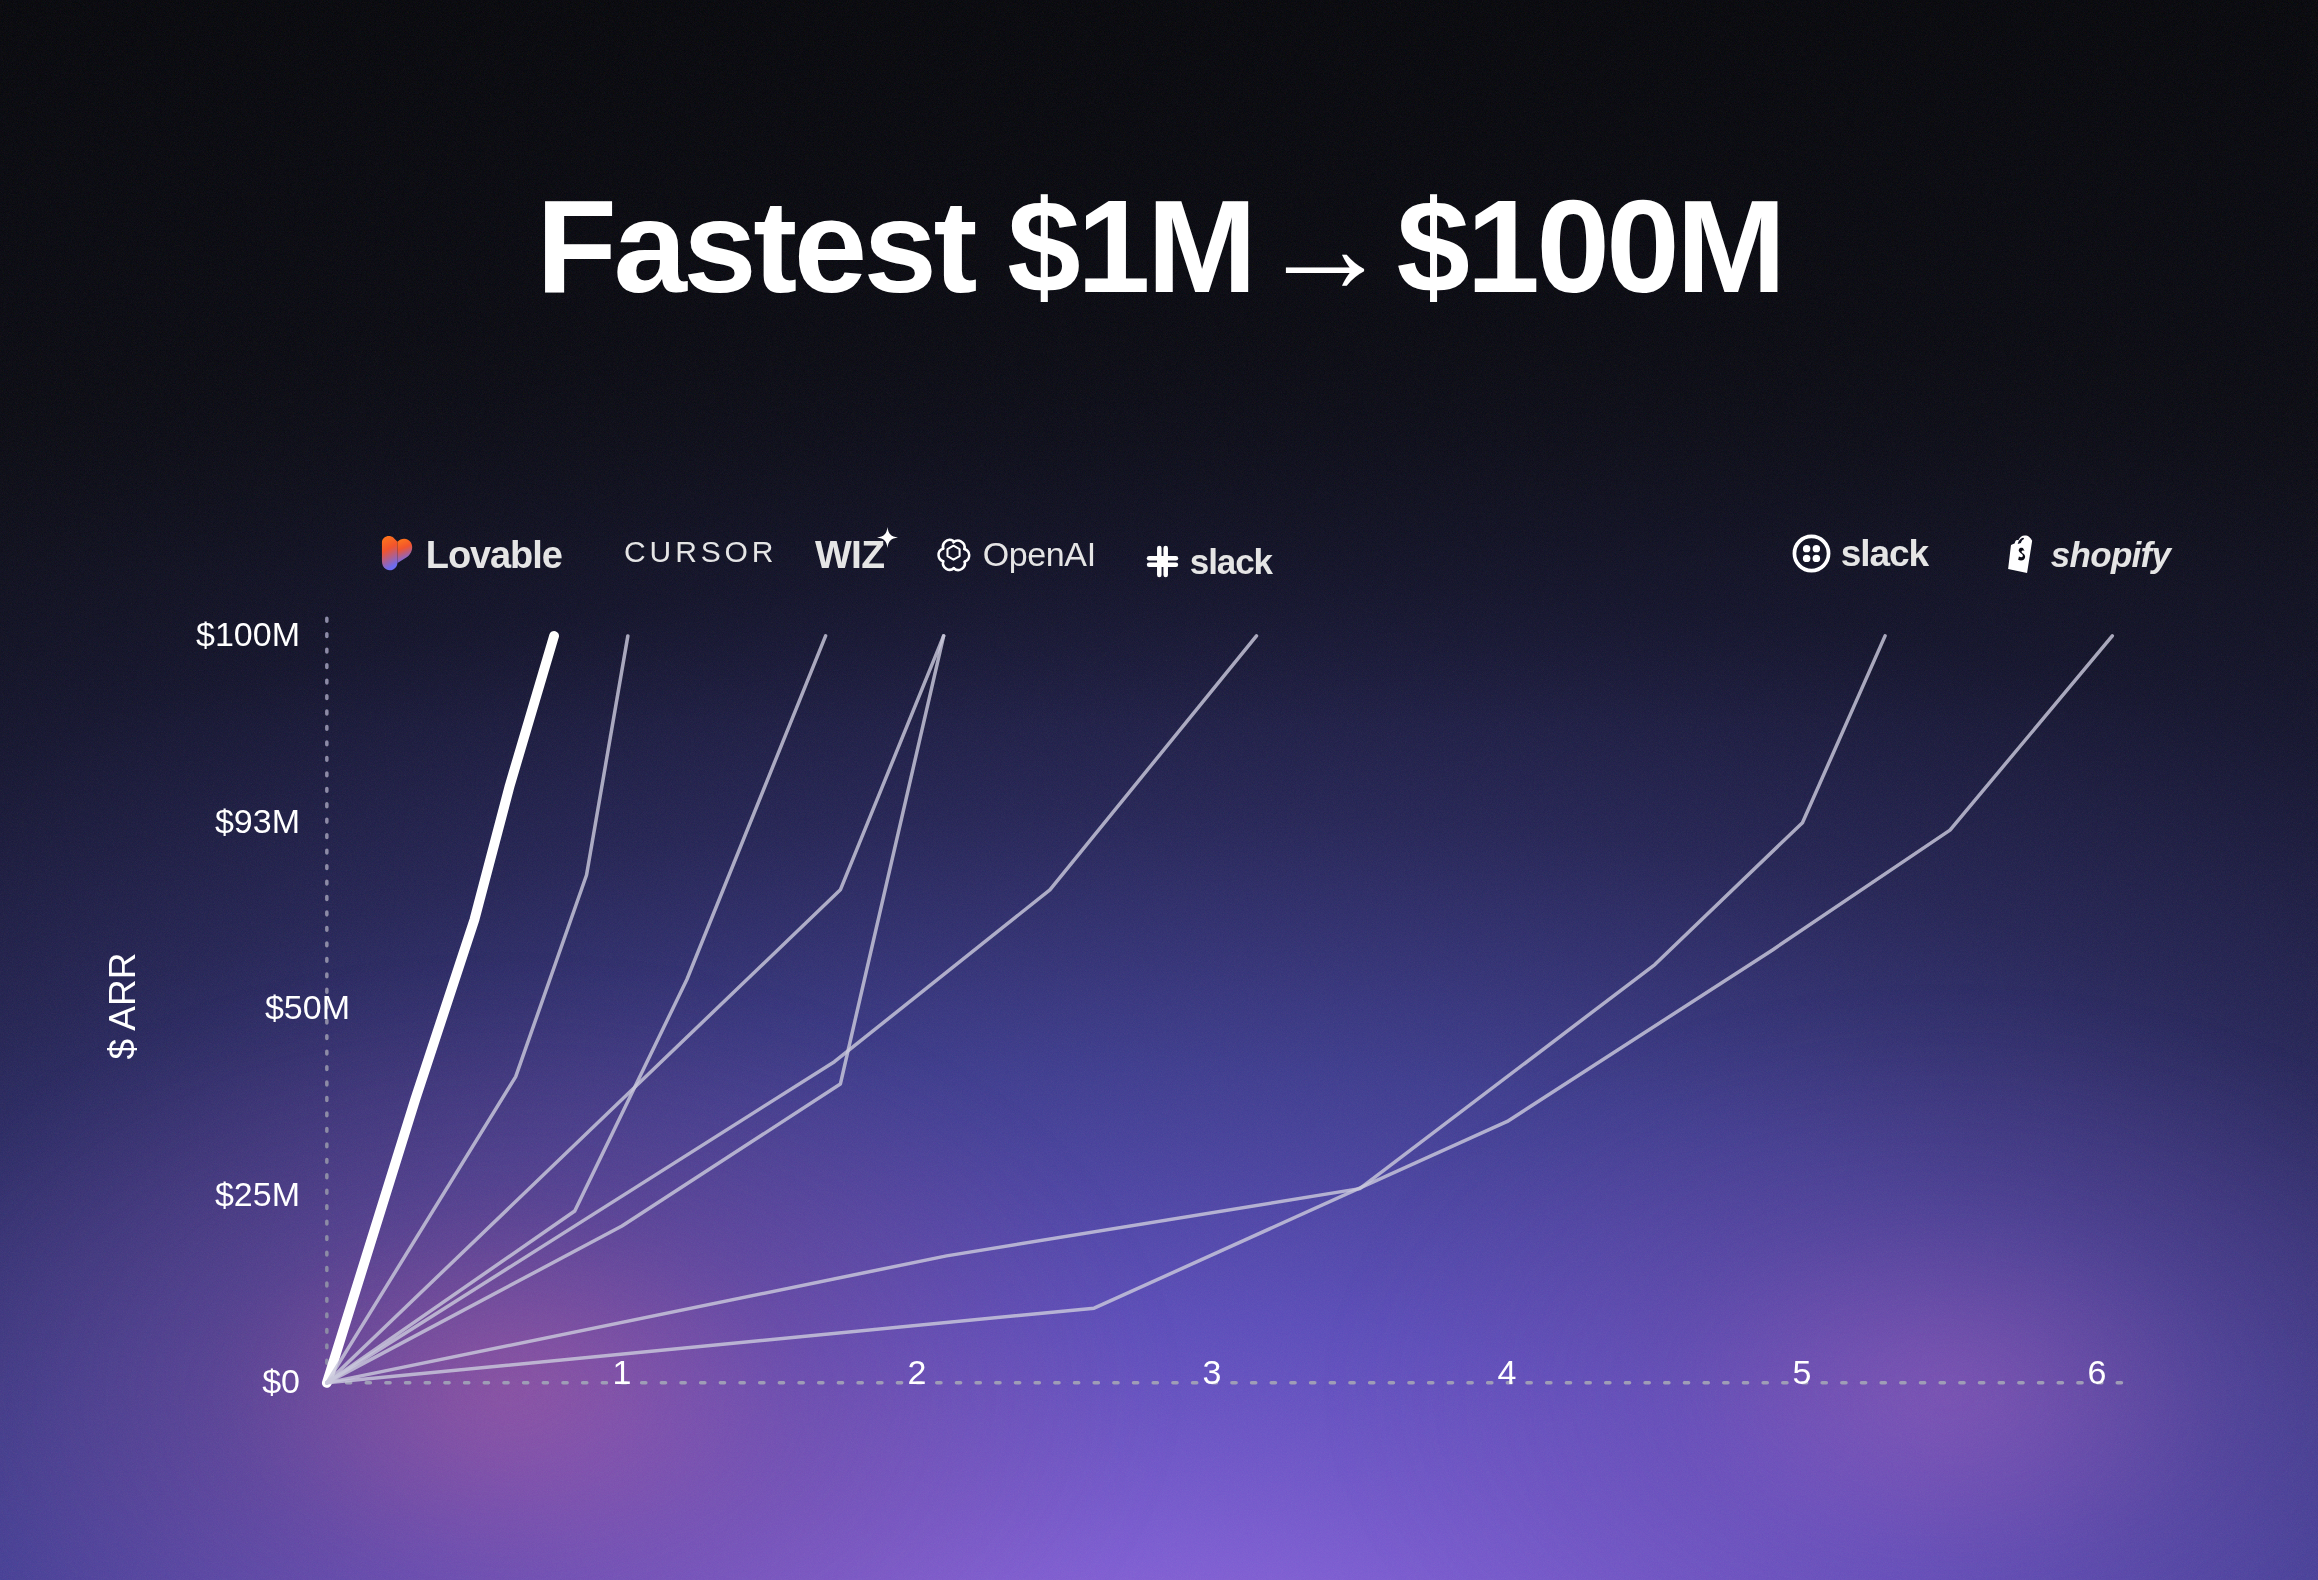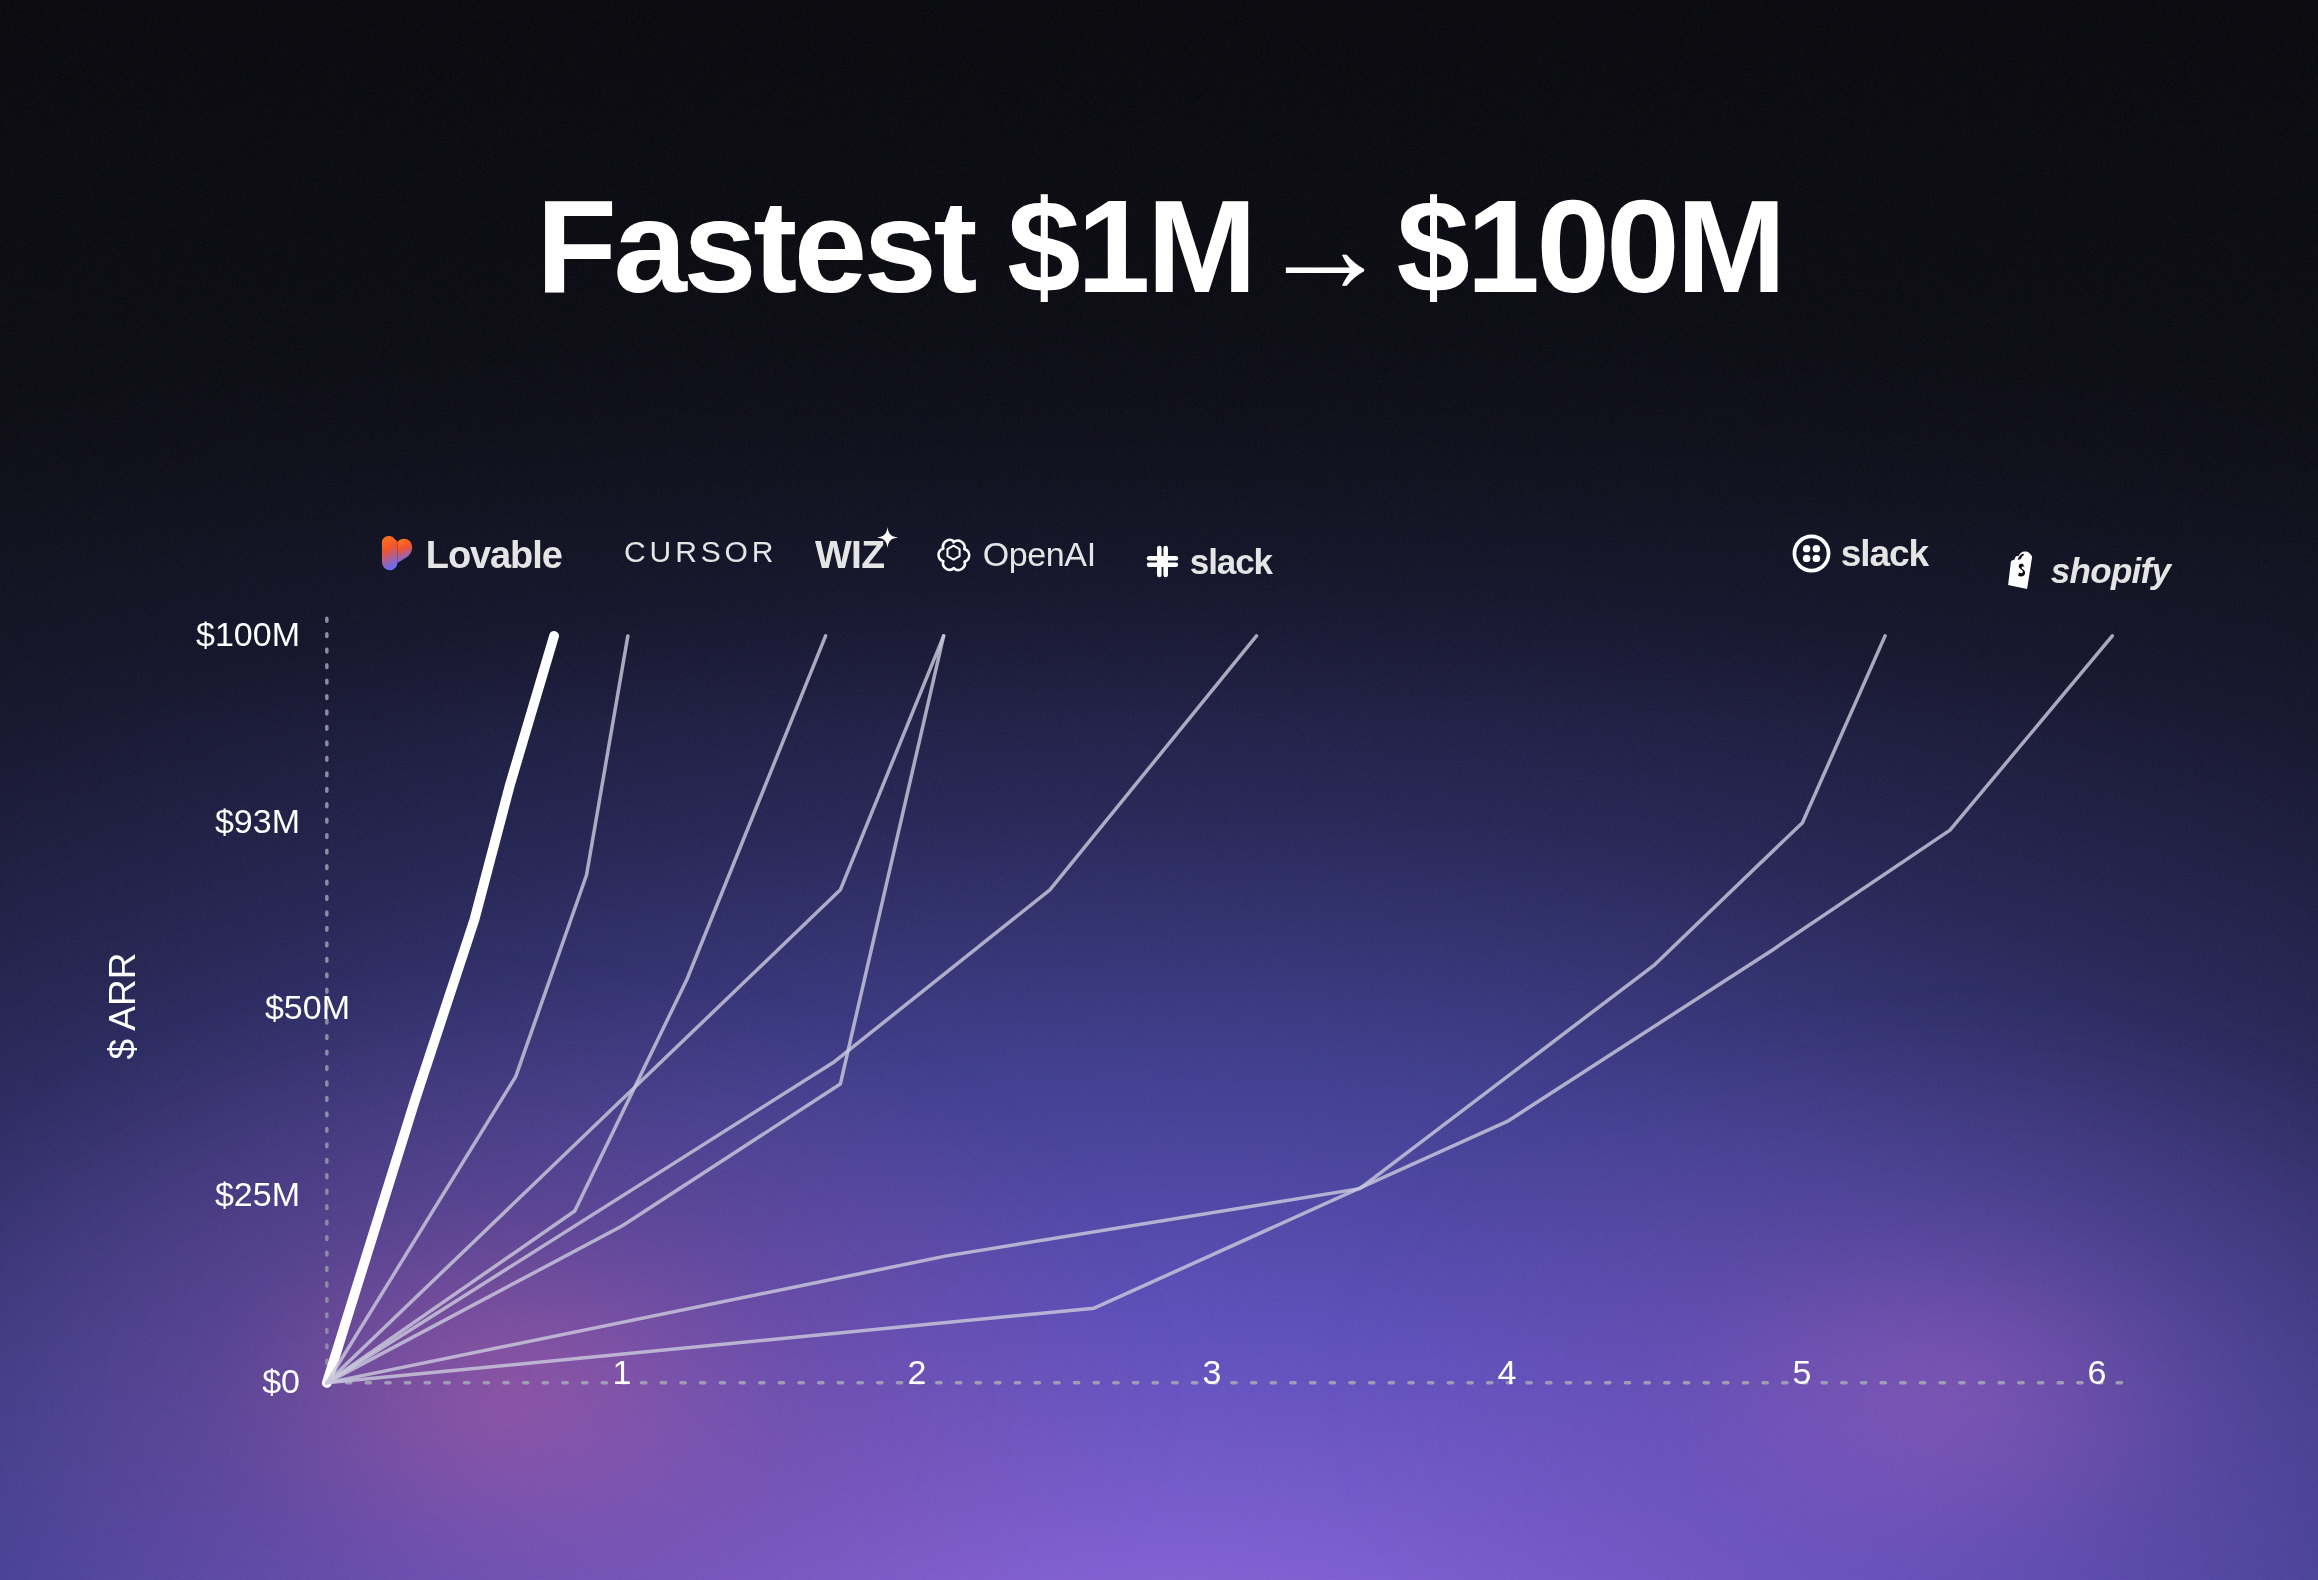--- a/index.html
+++ b/index.html
@@ -217,21 +217,21 @@
       <svg width="39" height="39" viewBox="0 0 48 48">
         <circle cx="24" cy="24" r="21" fill="none" stroke="#ffffff" stroke-width="4.6"></circle>
         <circle cx="18" cy="18" r="4.6" fill="#ffffff"></circle>
         <circle cx="30" cy="18" r="4.6" fill="#ffffff"></circle>
         <circle cx="18" cy="30" r="4.6" fill="#ffffff"></circle>
         <circle cx="30" cy="30" r="4.6" fill="#ffffff"></circle>
       </svg>
       <span class="lg-text twilio-text">slack</span>
     </div>
 
-    <div class="legend-item" id="lg-shopify" style="left: 2006px; top: 534px; margin-top: 16px;">
+    <div class="legend-item" id="lg-shopify" style="left: 2006px; top: 534px;">
       <svg width="35" height="41" viewBox="0 0 44 52">
         <path d="M25.5 2 C21 1 17.5 3.5 15.5 8 C14 7.2 12.6 7.6 11.8 9 L10.6 12.2 L7.5 13.2 C6.4 13.6 6.2 13.8 6 15 L2.5 44.5 L26.5 49.5 L33 8.5 C31 5 28.5 2.6 25.5 2 Z M22.8 6.2 C21.2 6.7 19.6 8.4 18.7 11.3 L14.6 12.6 C15.8 8.2 18.3 5.3 21.3 4.8 C21.9 4.7 22.4 5.2 22.8 6.2 Z" fill="#ffffff"></path>
         <path d="M21.5 18 C19.2 17.2 17.2 17.6 16.3 19.1 C15.1 21.2 16.6 23 18.6 24.4 C20.5 25.7 21.7 26.9 21.1 28.3 C20.5 29.8 18.3 29.8 16.2 28.6 L15.2 32.6 C17.3 33.8 20.6 34 22.6 32.3 C24.9 30.3 24.4 27.1 22.1 25.2 C20.3 23.7 19.2 22.9 19.6 21.8 C20 20.8 21.6 20.8 23.3 21.6 Z" fill="#0a0a14"></path>
       </svg>
       <span class="lg-text shopify-text">shopify</span>
     </div>
 
   </div>
 </div>
 

